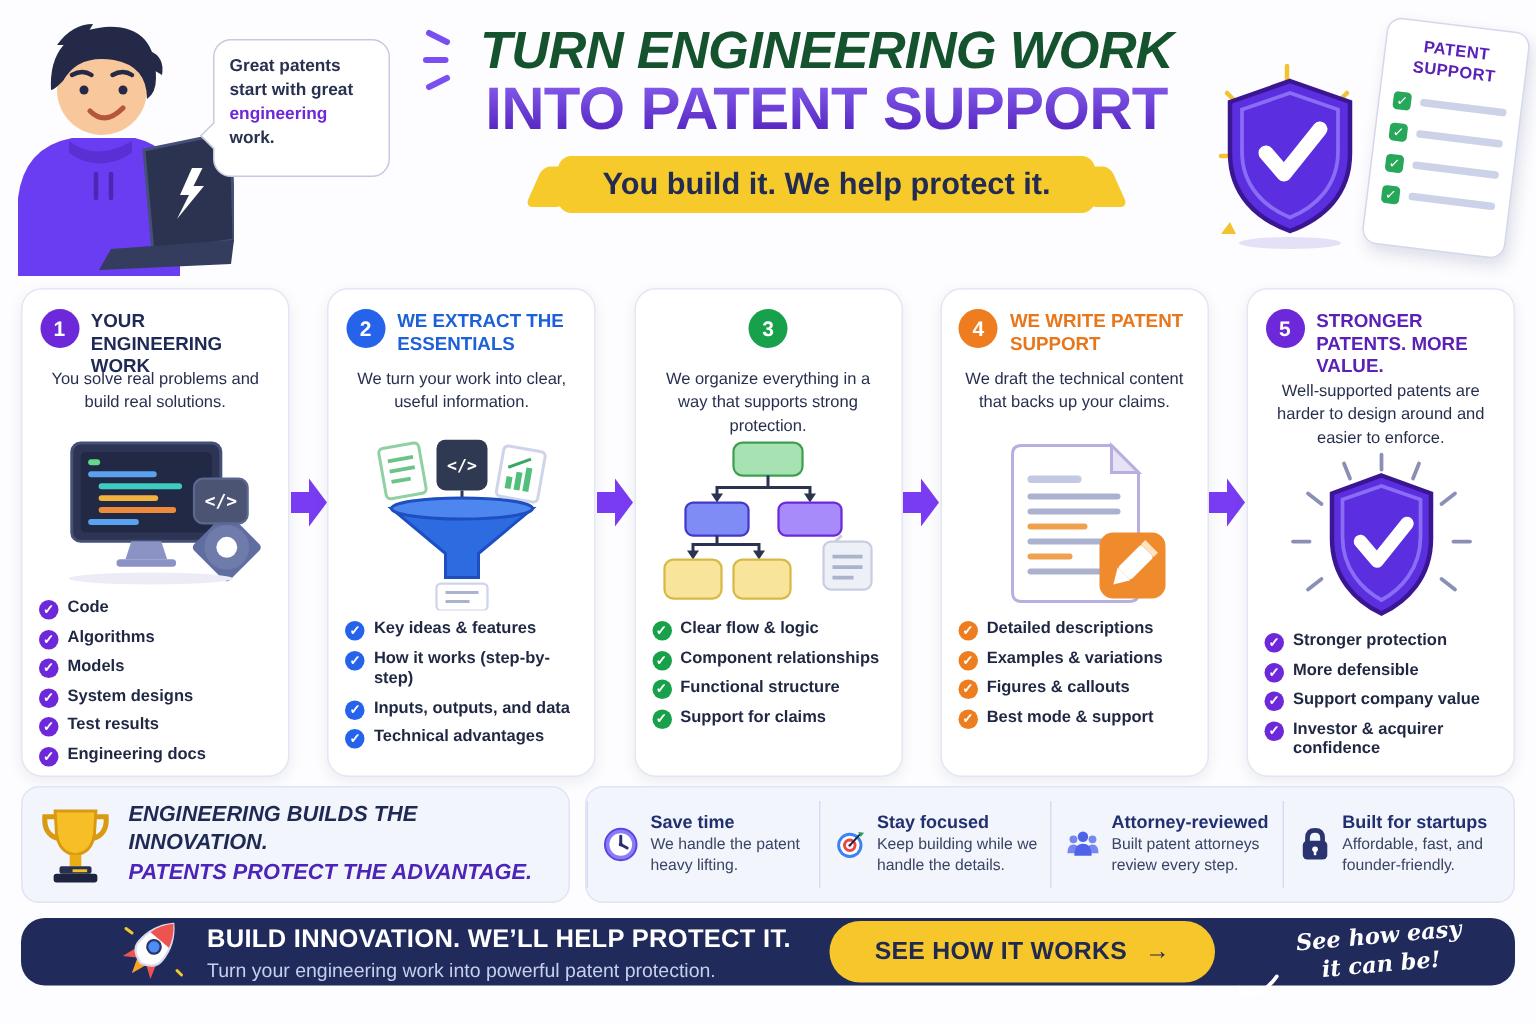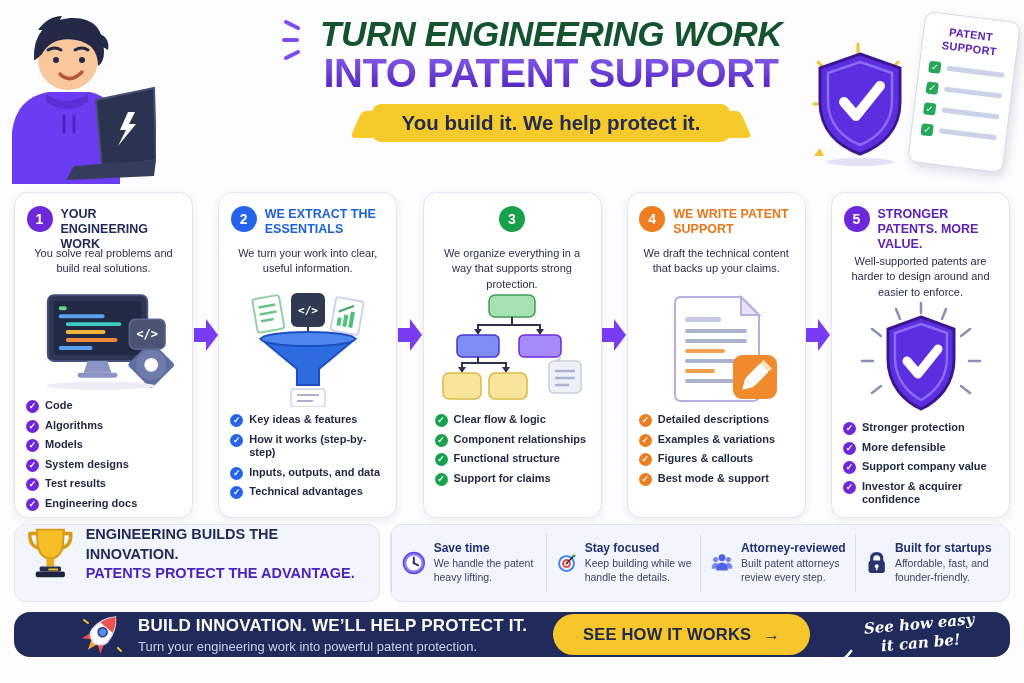--- a/index.html
+++ b/index.html
@@ -76,21 +76,21 @@
   .bullets { margin-top:6px; display:flex; flex-direction:column; gap:5.5px; }
   .bullet { display:flex; align-items:flex-start; gap:6px; font-size:11px; font-weight:600; color:#1f2742; line-height:1.25; }
   .bcheck {
     width:13px; height:13px; border-radius:50%; background:var(--accent,#6d28d9);
     color:#fff; font-size:9px; line-height:13px; text-align:center; flex:0 0 13px; margin-top:1px;
   }
   
   .band { position:absolute; top:524px; left:14px; right:14px; height:78px; display:flex; gap:10px; }
   .band-left {
     width:366px; background:#f3f5fc; border:1px solid #e0e4f4; border-radius:12px;
-    display:flex; gap:12px; padding:0 12px;
+    display:flex; align-items:center; gap:12px; padding:0 12px;font-style:italic;
   }
   .band-head1 { font-size:14.5px; font-weight:800; color:#1e2a55; line-height:1.35; }
   .band-head2 { font-size:14.5px; font-weight:800; color:#4c24b8; line-height:1.35; }
   .band-right { flex:1; background:#f3f5fc; border:1px solid #e0e4f4; border-radius:12px; display:flex; align-items:center; }
   .feature { flex:1; display:flex; align-items:center; gap:8px; padding:0 6px 0 10px; border-left:1px solid #d7dcf0; height:58px; }
   .f-title { font-size:12px; font-weight:800; color:#203070; }
   .f-desc { font-size:10.5px; color:#3a4464; line-height:1.3; margin-top:2px; font-weight:500; }
   
   .cta {
     position:absolute; top:612px; left:14px; right:14px; height:45px;
@@ -137,20 +137,23 @@
 
       <path d="M96,120 Q120,120 128,140 L110,152 Q96,142 92,132 Z" fill="#6b3df2"></path>
       <ellipse cx="118" cy="148" rx="10" ry="7" fill="#f8c89c"></ellipse>
 
       <polygon points="92,96 150,84 152,156 98,164" fill="#2b3350" stroke="#454f78" stroke-width="2"></polygon>
       <polygon points="70,162 152,156 150,172 62,176" fill="#343d5e"></polygon>
       <path d="M124,108 L116,126 L122,126 L114,142 L132,120 L125,120 L131,108 Z" fill="#ffffff"></path>
     </svg>
   </div>
 
+  <div class="bubble">
+    <span>Great patents start with great </span><span class="hl">engineering</span><span> work.</span>
+  </div>
 
   <div class="accent-dashes">
     <svg width="22" height="48" viewBox="0 0 22 48">
       <line x1="4" y1="6" x2="16" y2="12" stroke="#7a4ef0" stroke-width="4" stroke-linecap="round"></line>
       <line x1="2" y1="24" x2="15" y2="24" stroke="#7a4ef0" stroke-width="4" stroke-linecap="round"></line>
       <line x1="4" y1="42" x2="16" y2="36" stroke="#7a4ef0" stroke-width="4" stroke-linecap="round"></line>
     </svg>
   </div>
 
   <div class="title-wrap">

